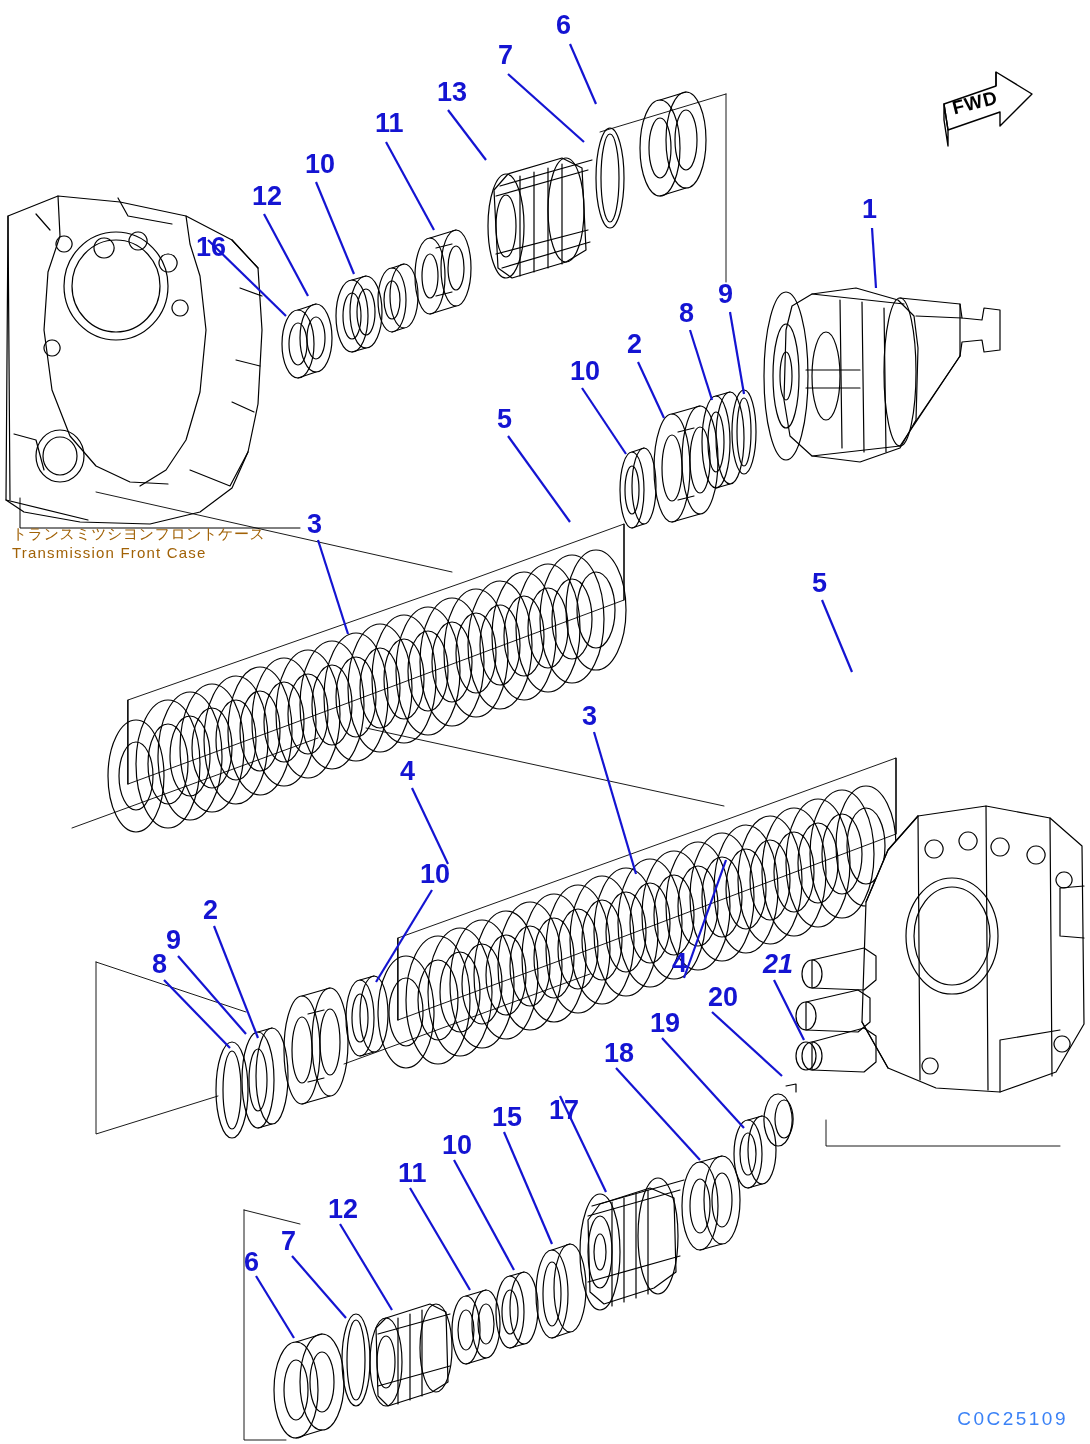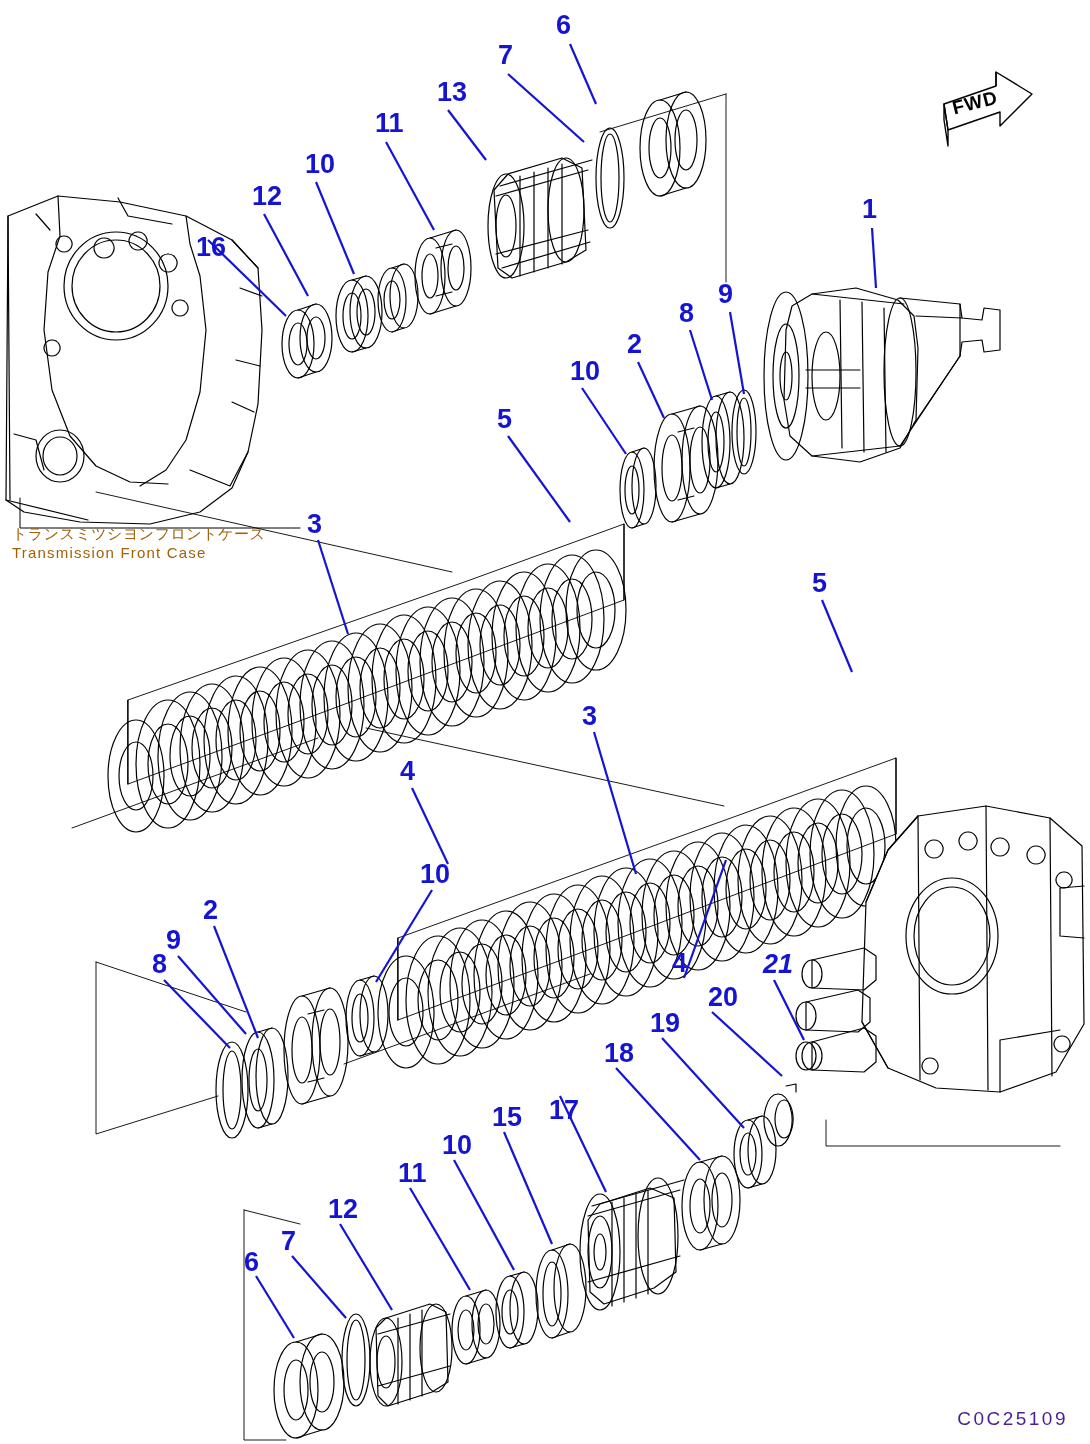--- a/index.html
+++ b/index.html
@@ -45,21 +45,21 @@
   .caption .jp {
     letter-spacing: 0.5px;
   }
   .caption .en {
     letter-spacing: 1.2px;
   }
   .drawing-no {
     position: absolute;
     right: 22px;
     bottom: 14px;
-    color: #4c1d95;
+    color: #3b82f6;
     font-size: 19px;
     letter-spacing: 2.5px;
     font-family: "Liberation Sans", sans-serif;
   }
   .fwd-label {
     position: absolute;
     color: #000000;
     font-size: 19px;
     font-weight: bold;
     letter-spacing: 1px;

